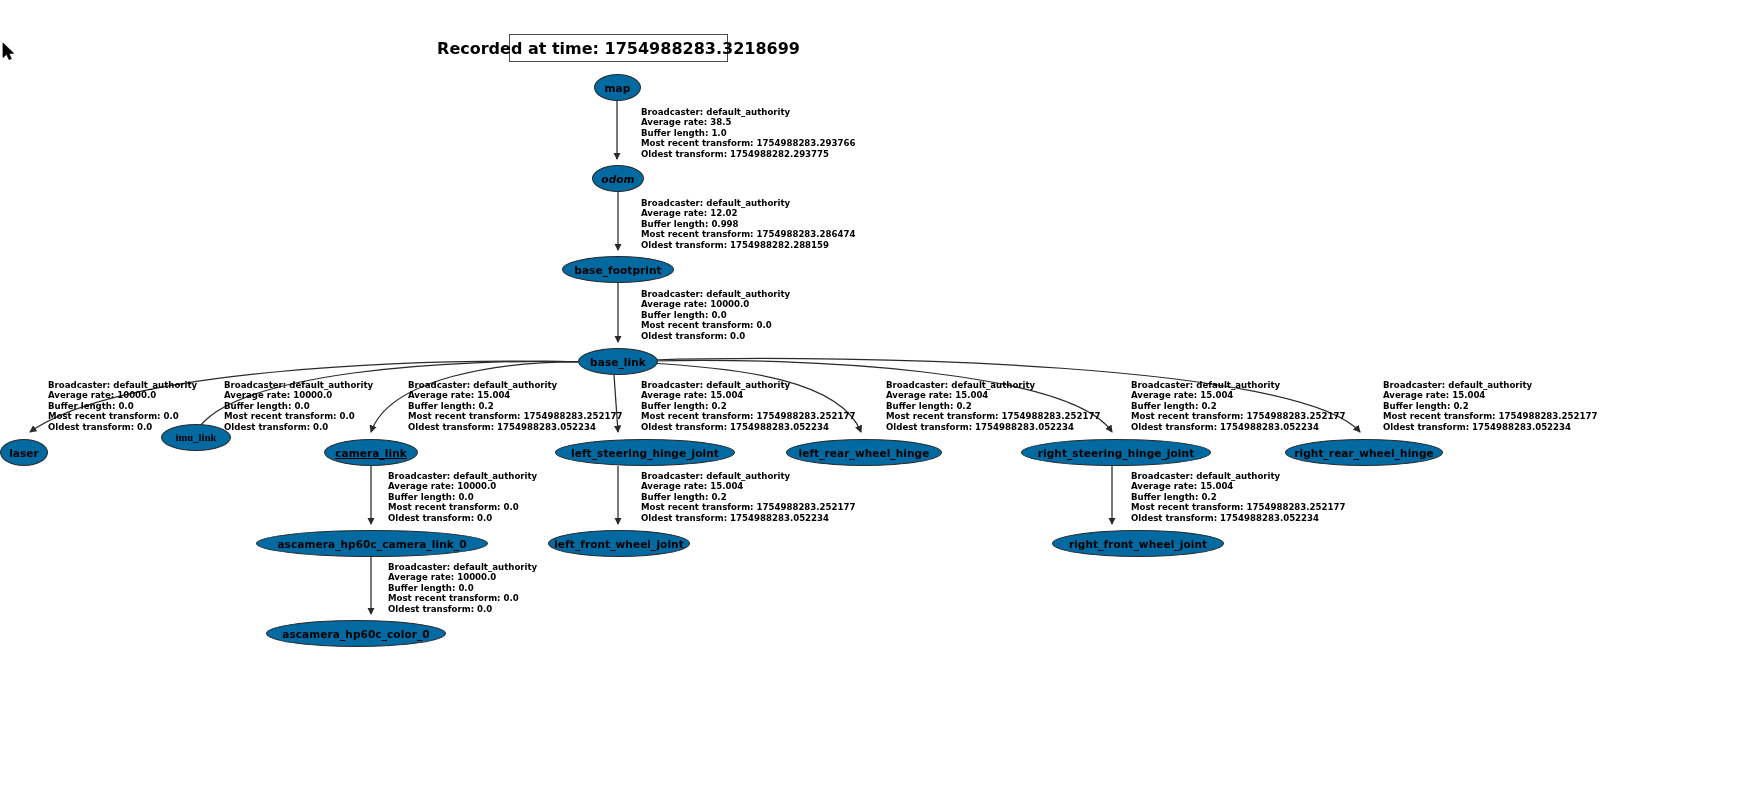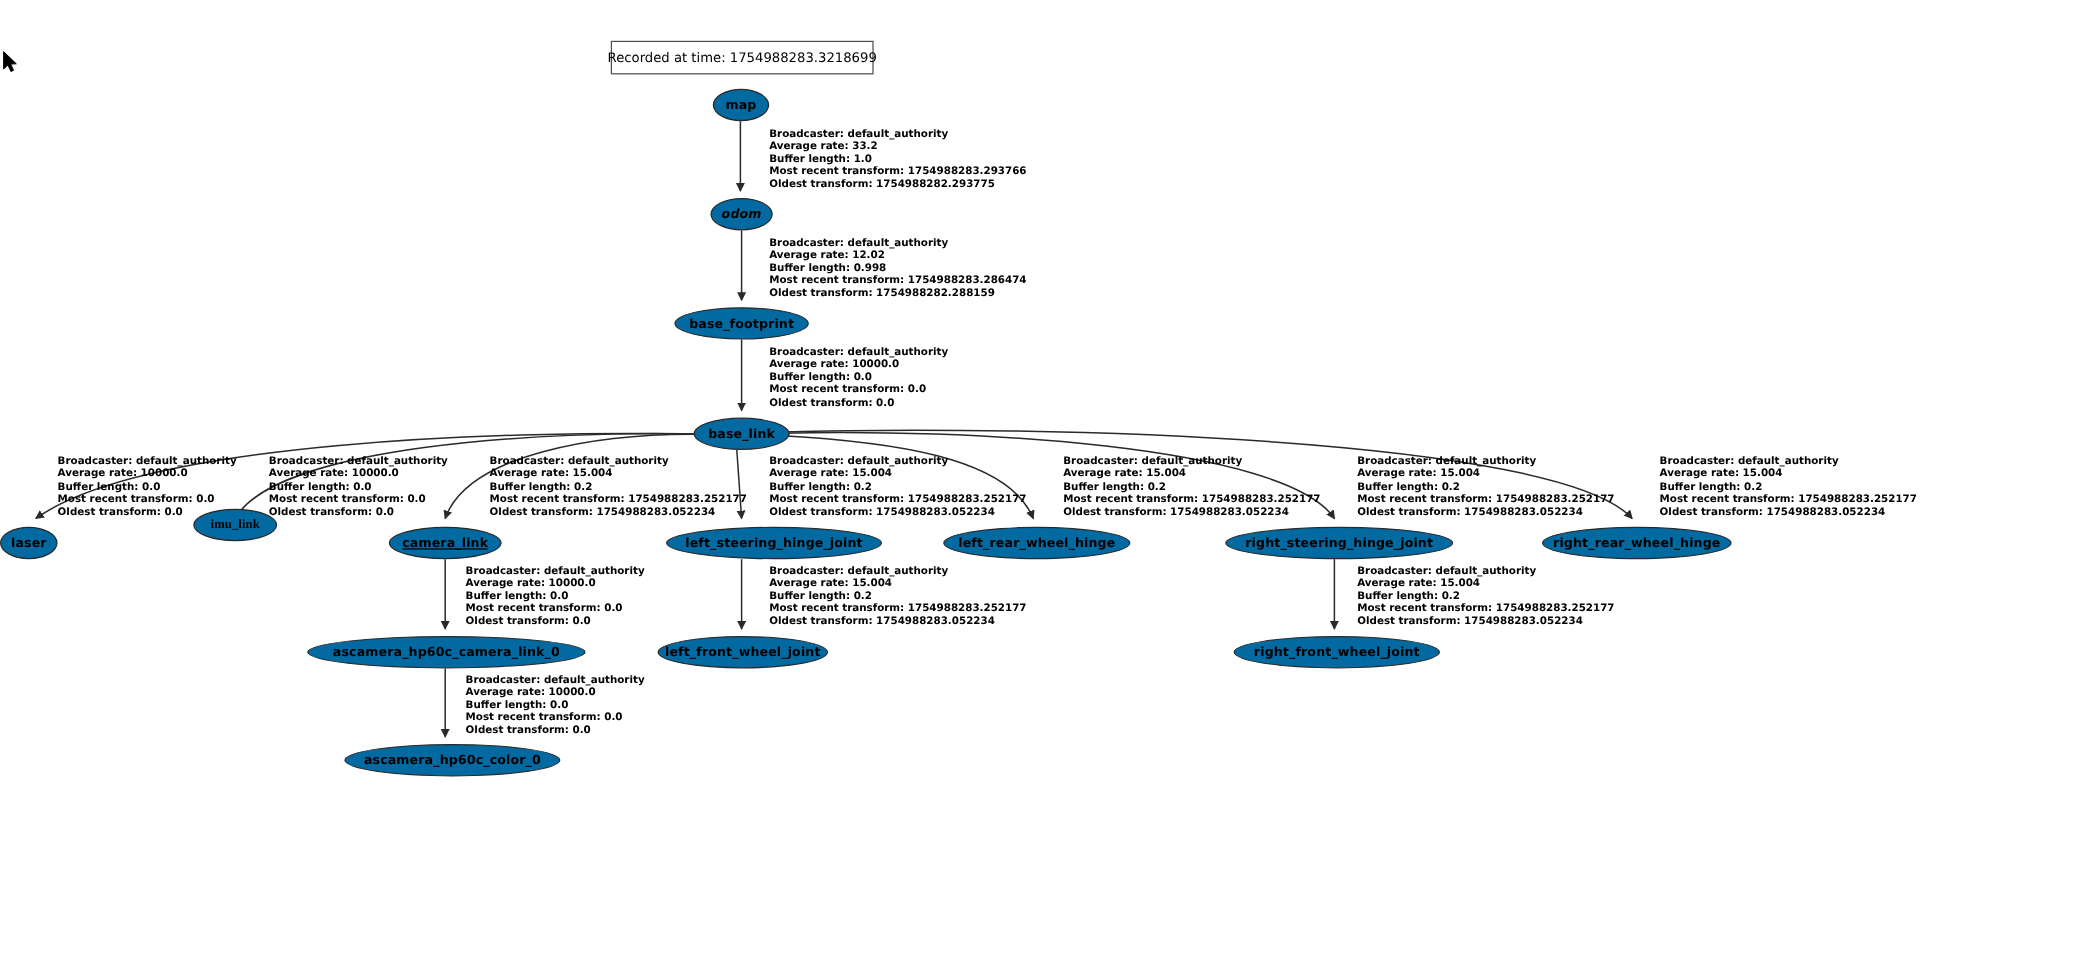--- a/index.html
+++ b/index.html
@@ -43,22 +43,22 @@
     box-sizing: border-box;
     letter-spacing: 0.1px;
   }
   .title-box {
     position: absolute;
     border: 1.3px solid #4a4a4a;
     background: #ffffff;
     display: flex;
     align-items: center;
     justify-content: center;
-    font-size: 11px;
-    font-weight: normal;
+    font-size: 16px;
+    font-weight: bold;
     color: #000000;
     white-space: nowrap;
     box-sizing: border-box;
   }
   .edge-label {
     position: absolute;
     font-size: 8.6px;
     font-weight: bold;
     color: #000000;
     line-height: 10.4px;
@@ -111,27 +111,27 @@
       <div class="node" style="left: 578px; top: 348px; width: 80px; height: 27px;">base_link</div>
       <div class="node" style="left: 0px; top: 439px; width: 48px; height: 27px;">laser</div>
       <div class="node" style="left: 161px; top: 424px; width: 70px; height: 27px; font-family: Liberation Serif, serif;">imu_link</div>
       <div class="node" style="left: 324px; top: 439px; width: 94px; height: 27px; text-decoration: underline;">camera_link</div>
       <div class="node" style="left: 555px; top: 439px; width: 180px; height: 27px;">left_steering_hinge_joint</div>
       <div class="node" style="left: 786px; top: 439px; width: 156px; height: 27px;">left_rear_wheel_hinge</div>
       <div class="node" style="left: 1021px; top: 439px; width: 190px; height: 27px;">right_steering_hinge_joint</div>
       <div class="node" style="left: 1285px; top: 439px; width: 158px; height: 27px;">right_rear_wheel_hinge</div>
       <div class="node" style="left: 256px; top: 530px; width: 232px; height: 27px;">ascamera_hp60c_camera_link_0</div>
       <div class="node" style="left: 548px; top: 530px; width: 142px; height: 27px;">left_front_wheel_joint</div>
-      <div class="node" style="left: 1028px; top: 530px; width: 172px; height: 27px;">right_front_wheel_joint</div>
-      <div class="node" style="left: 287px; top: 620px; width: 180px; height: 27px;">ascamera_hp60c_color_0</div>
+      <div class="node" style="left: 1052px; top: 530px; width: 172px; height: 27px;">right_front_wheel_joint</div>
+      <div class="node" style="left: 266px; top: 620px; width: 180px; height: 27px;">ascamera_hp60c_color_0</div>
     </div>
   <div id="labels-layer">
       <div class="edge-label" style="left: 641px; top: 107px;">
         <div>Broadcaster: default_authority</div>
-        <div>Average rate: 33.2</div>
+        <div>Average rate: 38.5</div>
         <div>Buffer length: 1.0</div>
         <div>Most recent transform: 1754988283.293766</div>
         <div>Oldest transform: 1754988282.293775</div>
       </div>
       <div class="edge-label" style="left: 641px; top: 198px;">
         <div>Broadcaster: default_authority</div>
         <div>Average rate: 12.02</div>
         <div>Buffer length: 0.998</div>
         <div>Most recent transform: 1754988283.286474</div>
         <div>Oldest transform: 1754988282.288159</div>

